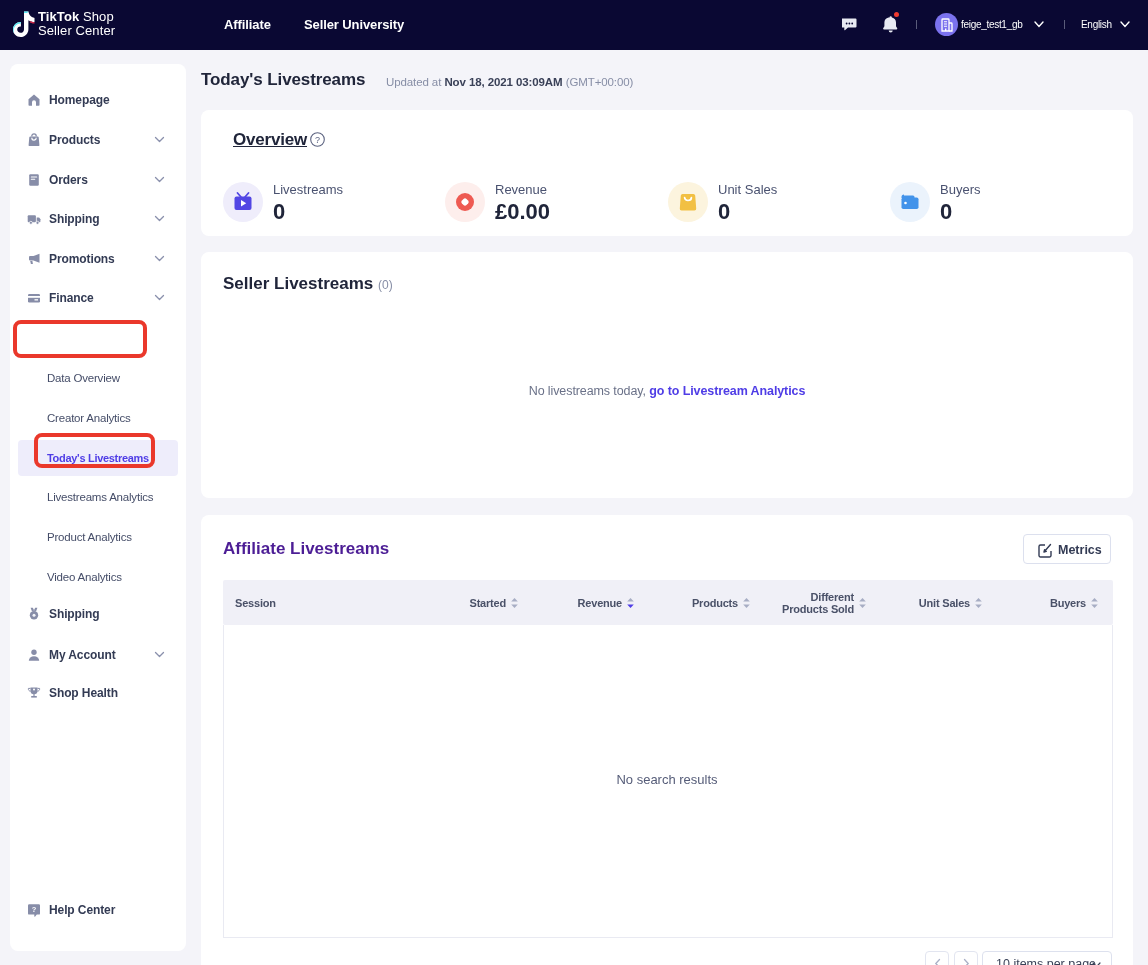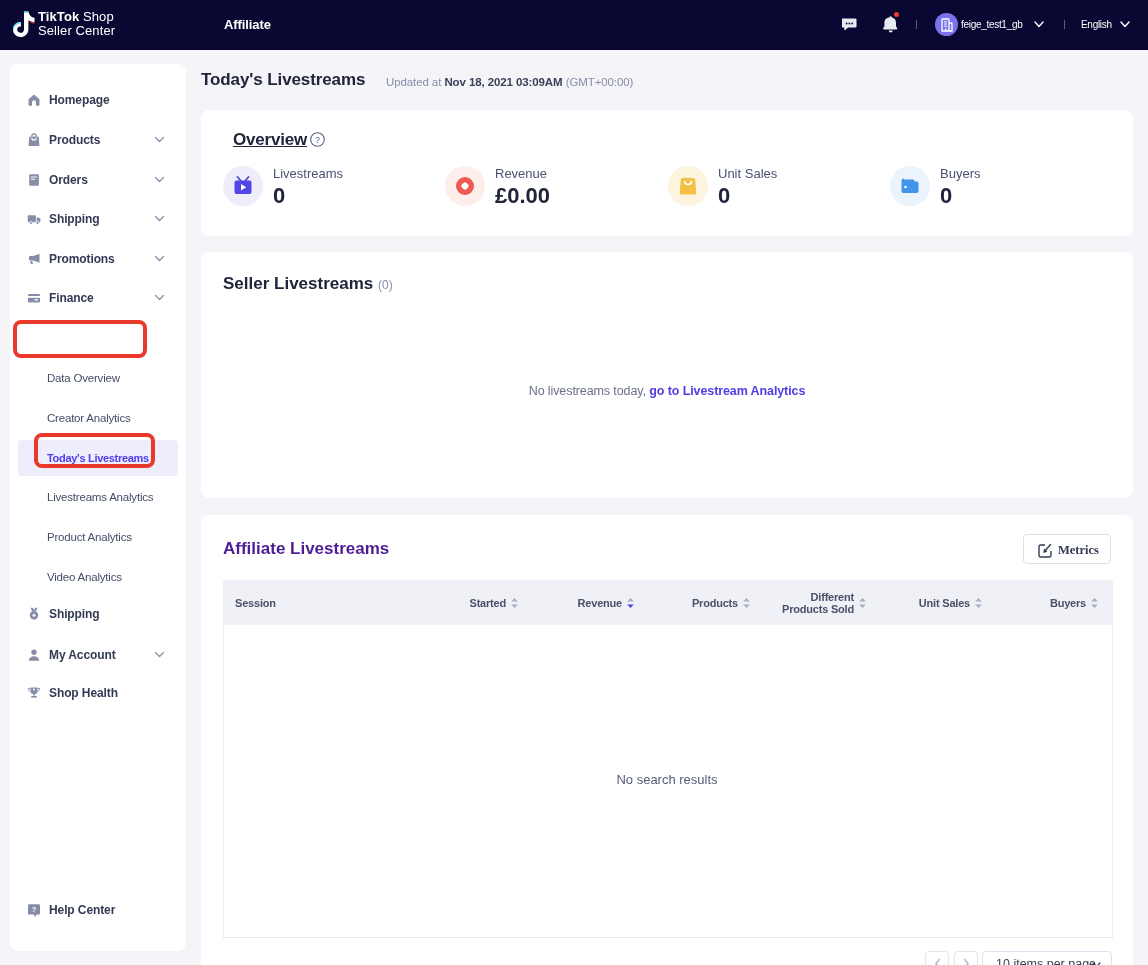--- a/index.html
+++ b/index.html
@@ -28,51 +28,52 @@
 .main { position:absolute; left:201px; top:50px; width:932px; }
 .pagehead { position:absolute; top:20px; left:0; font-size:17px; font-weight:700; letter-spacing:-0.1px; color:#20253A; }
 .updated { position:absolute; top:26px; left:185px; font-size:11.5px; letter-spacing:-0.1px; color:#878EA6; }
 .updated b { color:#3A4158; font-weight:700; }
 .card { position:absolute; left:0; width:932px; background:#fff; border-radius:8px; }
 .card1 { top:60px; height:126px; }
 .card2 { top:202px; height:246px; }
 .card3 { top:465px; height:520px; }
 .ovtitle { position:absolute; left:32px; top:20px; font-size:17px; font-weight:700; letter-spacing:-0.2px; color:#20253A;text-decoration:underline; }
 .qmark { position:absolute; left:109px; top:22px; }
-.stat { position:absolute; top:56px; width:222px; height:40px; }
+.stat { position:absolute; top:72px; width:222px; height:40px; }
 .stat .circ { position:absolute; left:0; top:0; width:40px; height:40px; border-radius:50%; }
 .stat .slb { position:absolute; left:50px; top:0px; font-size:13px; color:#4A5270; }
 .stat .sval { position:absolute; left:50px; top:17px; font-size:22px; font-weight:700; color:#20253A; }
 .sl-title { position:absolute; left:22px; top:22px; font-size:17px; font-weight:700; color:#20253A; }
 .sl-title .cnt { font-size:12px; font-weight:400; color:#878EA6; }
 .sl-empty { position:absolute; left:0; top:132px; width:932px; text-align:center; font-size:12.5px; letter-spacing:-0.1px; color:#6A7188; }
 .sl-empty b { color:#4F3DE6; font-weight:700; }
 .af-title { position:absolute; left:22px; top:24px; font-size:17px; font-weight:700; color:#4c1d95; }
 .metrics-btn { position:absolute; right:22px; top:19px; width:88px; height:30px; border:1px solid #DCE0EE; border-radius:4px; background:#fff; }
-.metrics-btn span { position:absolute; left:34px; top:8px; font-size:12.5px; font-weight:700; color:#333B54;font-family:Liberation Serif, serif; }
+.metrics-btn span { position:absolute; left:34px; top:8px; font-size:12.5px; font-weight:700; color:#333B54; }
 .thead { position:absolute; left:22px; top:65px; width:890px; height:45px; background:#F0F0F7; border-radius:2px; display:flex; }
 .th { font-size:11px; font-weight:700; color:#4A5168; letter-spacing:-0.2px; display:flex; align-items:center; justify-content:flex-end; padding-right:14px; }
 .th.first { justify-content:flex-start; padding-left:12px; }
 .tbody { position:absolute; left:22px; top:110px; width:890px; height:313px; border:1px solid #E9EAF2; border-top:none; }
 .noresult { position:absolute; left:22px; top:257px; width:888px; text-align:center; font-size:13px; color:#555C78; }
 .pager { position:absolute; left:0; top:436px; width:932px; height:26px; }
 .pgbtn { position:absolute; top:0; width:24px; height:24px; border:1px solid #E2E5F0; border-radius:4px; background:#fff; text-align:center; line-height:22px; color:#A7ADC4; font-size:12px; }
 .pgsel { position:absolute; left:781px; top:0; width:130px; height:26px; border:1px solid #DDE1EE; border-radius:4px; background:#fff; font-size:12.5px; color:#3A4258; line-height:24px; padding-left:13px; }
 </style>
 </head>
 <body>
 
 <div class="nav">
   <svg class="logo" width="24" height="28" viewBox="0 0 24 28">
     <path d="M16.5 1.5 C16.5 1.5 16.7 4.2 18.6 6.1 C20.2 7.7 22.5 7.9 22.5 7.9 L22.5 12.1 C22.5 12.1 19.9 12 17.8 11 C16.9 10.6 16.4 10.2 16.4 10.2 L16.4 19.2 C16.4 23.7 12.8 27 8.6 27 C4.4 27 1 23.6 1 19.5 C1 15.1 4.8 11.9 8.9 12.1 L8.9 16.5 C7 16.1 5.2 17.5 5.2 19.5 C5.2 21.3 6.7 22.8 8.6 22.8 C10.5 22.8 12 21.3 12 19.4 L12 1.5 Z" fill="#ffffff"></path>
     <path d="M16.5 1.5 L12 1.5 L12 3 L15.2 3 Z M8.9 13.5 L8.9 12.1 C4.8 11.9 1 15.1 1 19.5 C1 21 1.5 22.4 2.3 23.5 C1.9 22.6 1.7 21.6 1.7 20.6 C1.7 16.6 5 13.3 8.9 13.5 Z" fill="#4DE8F4" opacity="0.9"></path>
     <path d="M22.5 7.9 L22.5 12.1 C22.5 12.1 19.9 12 17.8 11 L17.8 12.4 C19.9 13.4 22.5 13.5 22.5 13.5 L22.5 9.3 Z" fill="#F2304E" opacity="0.85"></path>
   </svg>
   <div class="logo-text"><b>TikTok</b> Shop<br>Seller Center</div>
   <div class="nav-link" style="left:224px;">Affiliate</div>
+  <div class="nav-link" style="left:304px;">Seller University</div>
 
   <svg style="position:absolute;left:842px;top:18px;" width="15" height="14" viewBox="0 0 15 14">
     <path d="M1 1 h13 a1 1 0 0 1 1 1 v7 a1 1 0 0 1 -1 1 h-7.5 l-2.8 2.6 a0.5 0.5 0 0 1 -0.9 -0.4 v-2.2 h-1.8 a1 1 0 0 1 -1 -1 v-7 a1 1 0 0 1 1 -1 Z" fill="#E8EAF2" transform="translate(-0.5,-0.5)"></path>
     <circle cx="4.6" cy="5.5" r="0.9" fill="#0A0833"></circle>
       <circle cx="7.4" cy="5.5" r="0.9" fill="#0A0833"></circle>
       <circle cx="10.2" cy="5.5" r="0.9" fill="#0A0833"></circle>
   </svg>
 
   <svg style="position:absolute;left:882px;top:16px;" width="17" height="18" viewBox="0 0 17 18">
     <path d="M7.5 1.5 a1.2 1.2 0 0 1 2.4 0 c2.6 0.6 4.1 2.6 4.1 5.1 l0 3.6 1.2 2 a0.8 0.8 0 0 1 -0.7 1.2 l-12.6 0 a0.8 0.8 0 0 1 -0.7 -1.2 l1.2 -2 0 -3.6 c0 -2.5 1.5 -4.5 4.1 -5.1 Z" fill="#E8EAF2"></path>

